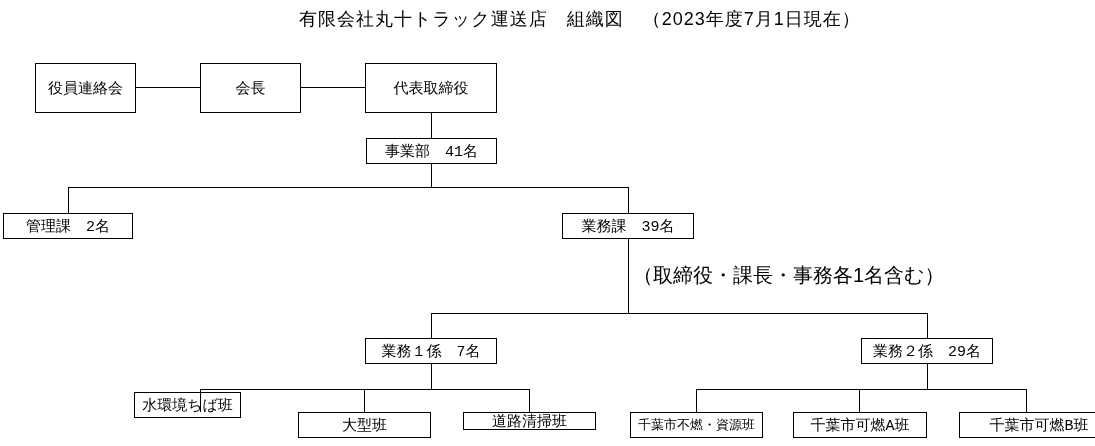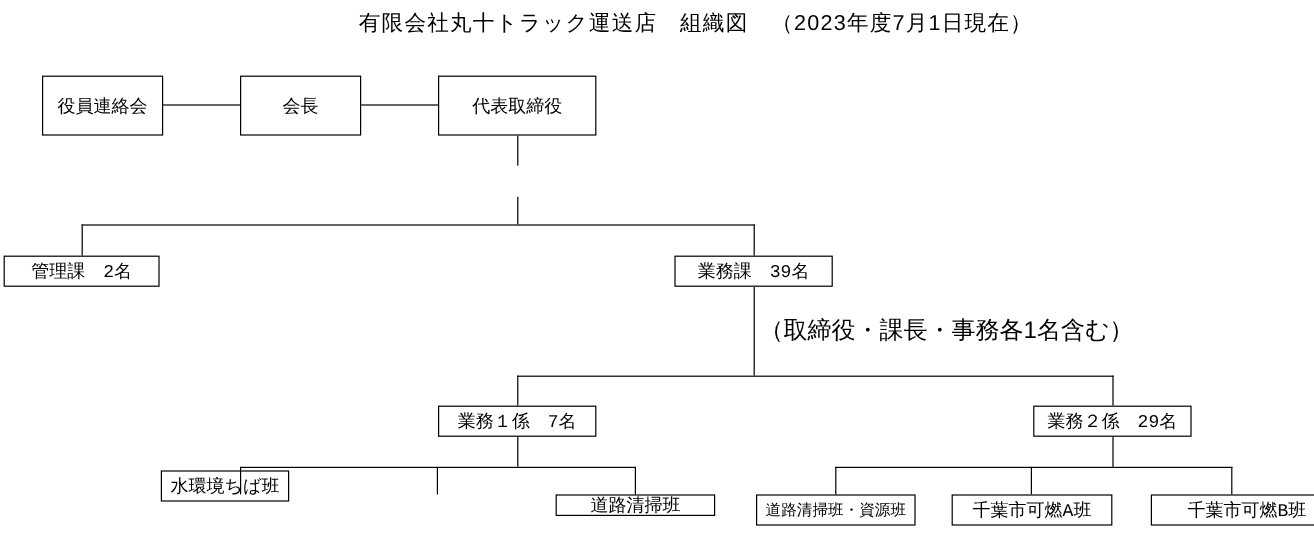--- a/index.html
+++ b/index.html
@@ -46,32 +46,34 @@
 <body>
 
 <div id="canvas">
 
   <div class="title">有限会社丸十トラック運送店　組織図　（2023年度7月1日現在）</div>
 
   <div class="node" style="left:35px;top:63px;width:101px;height:50px">役員連絡会</div>
   <div class="node" style="left:200px;top:63px;width:101px;height:50px">会長</div>
   <div class="node" style="left:365px;top:63px;width:132px;height:50px">代表取締役</div>
 
+  <div class="node" style="left:366px;top:138px;width:131px;height:26px">事業部　41名</div>
 
   <div class="node" style="left:3px;top:213px;width:130px;height:26px">管理課　2名</div>
   <div class="node" style="left:562px;top:213px;width:132px;height:26px">業務課　39名</div>
 
   <div class="note">（取締役・課長・事務各1名含む）</div>
 
   <div class="node" style="left:365px;top:338px;width:132px;height:26px">業務１係　7名</div>
   <div class="node" style="left:861px;top:338px;width:132px;height:26px">業務２係　29名</div>
 
   <div class="node" style="left:134px;top:392px;width:107px;height:26px">水環境ちば班</div>
+  <div class="node" style="left:298px;top:412px;width:133px;height:26px">大型班</div>
   <div class="node" style="left:463px;top:412px;width:133px;height:18px">道路清掃班</div>
-  <div class="node small" style="left:630px;top:412px;width:133px;height:26px">道路清掃班・資源班</div>
+  <div class="node small" style="left:630px;top:412px;width:133px;height:26px">千葉市不燃・資源班</div>
   <div class="node" style="left:793px;top:412px;width:134px;height:26px">千葉市可燃A班</div>
   <div class="node" style="left:959px;top:412px;width:160px;height:26px">千葉市可燃B班</div>
 
   <div class="hl" style="left:135px;top:87px;width:65px"></div>
   <div class="hl" style="left:301px;top:87px;width:64px"></div>
 
   <div class="vl" style="left:431px;top:113px;height:25px"></div>
   <div class="vl" style="left:431px;top:164px;height:23px"></div>
   <div class="hl" style="left:68px;top:187px;width:561px"></div>
   <div class="vl" style="left:68px;top:187px;height:26px"></div>

